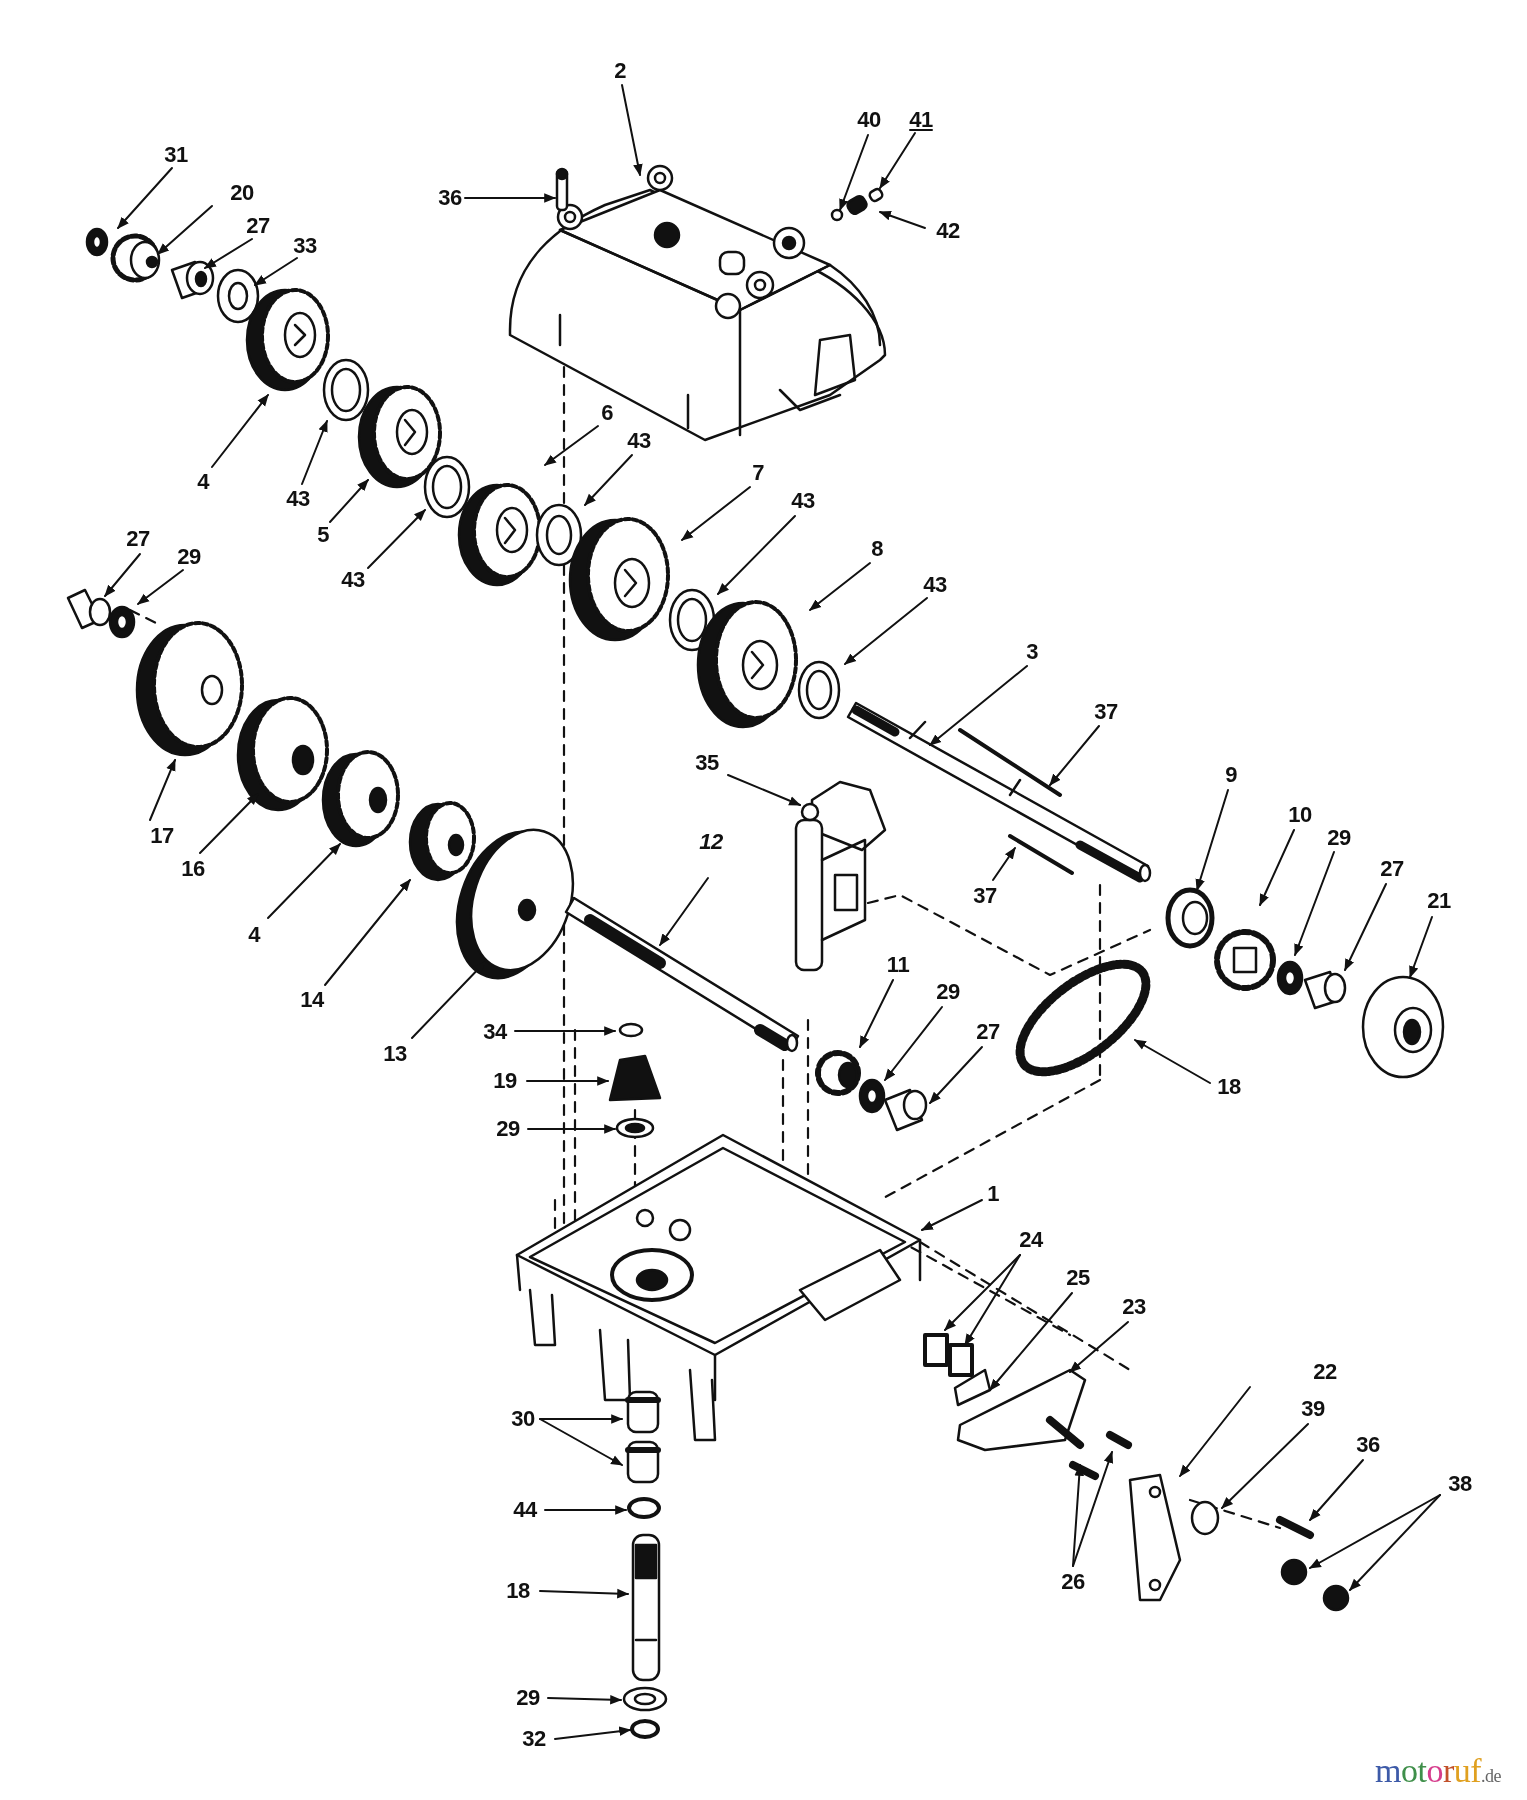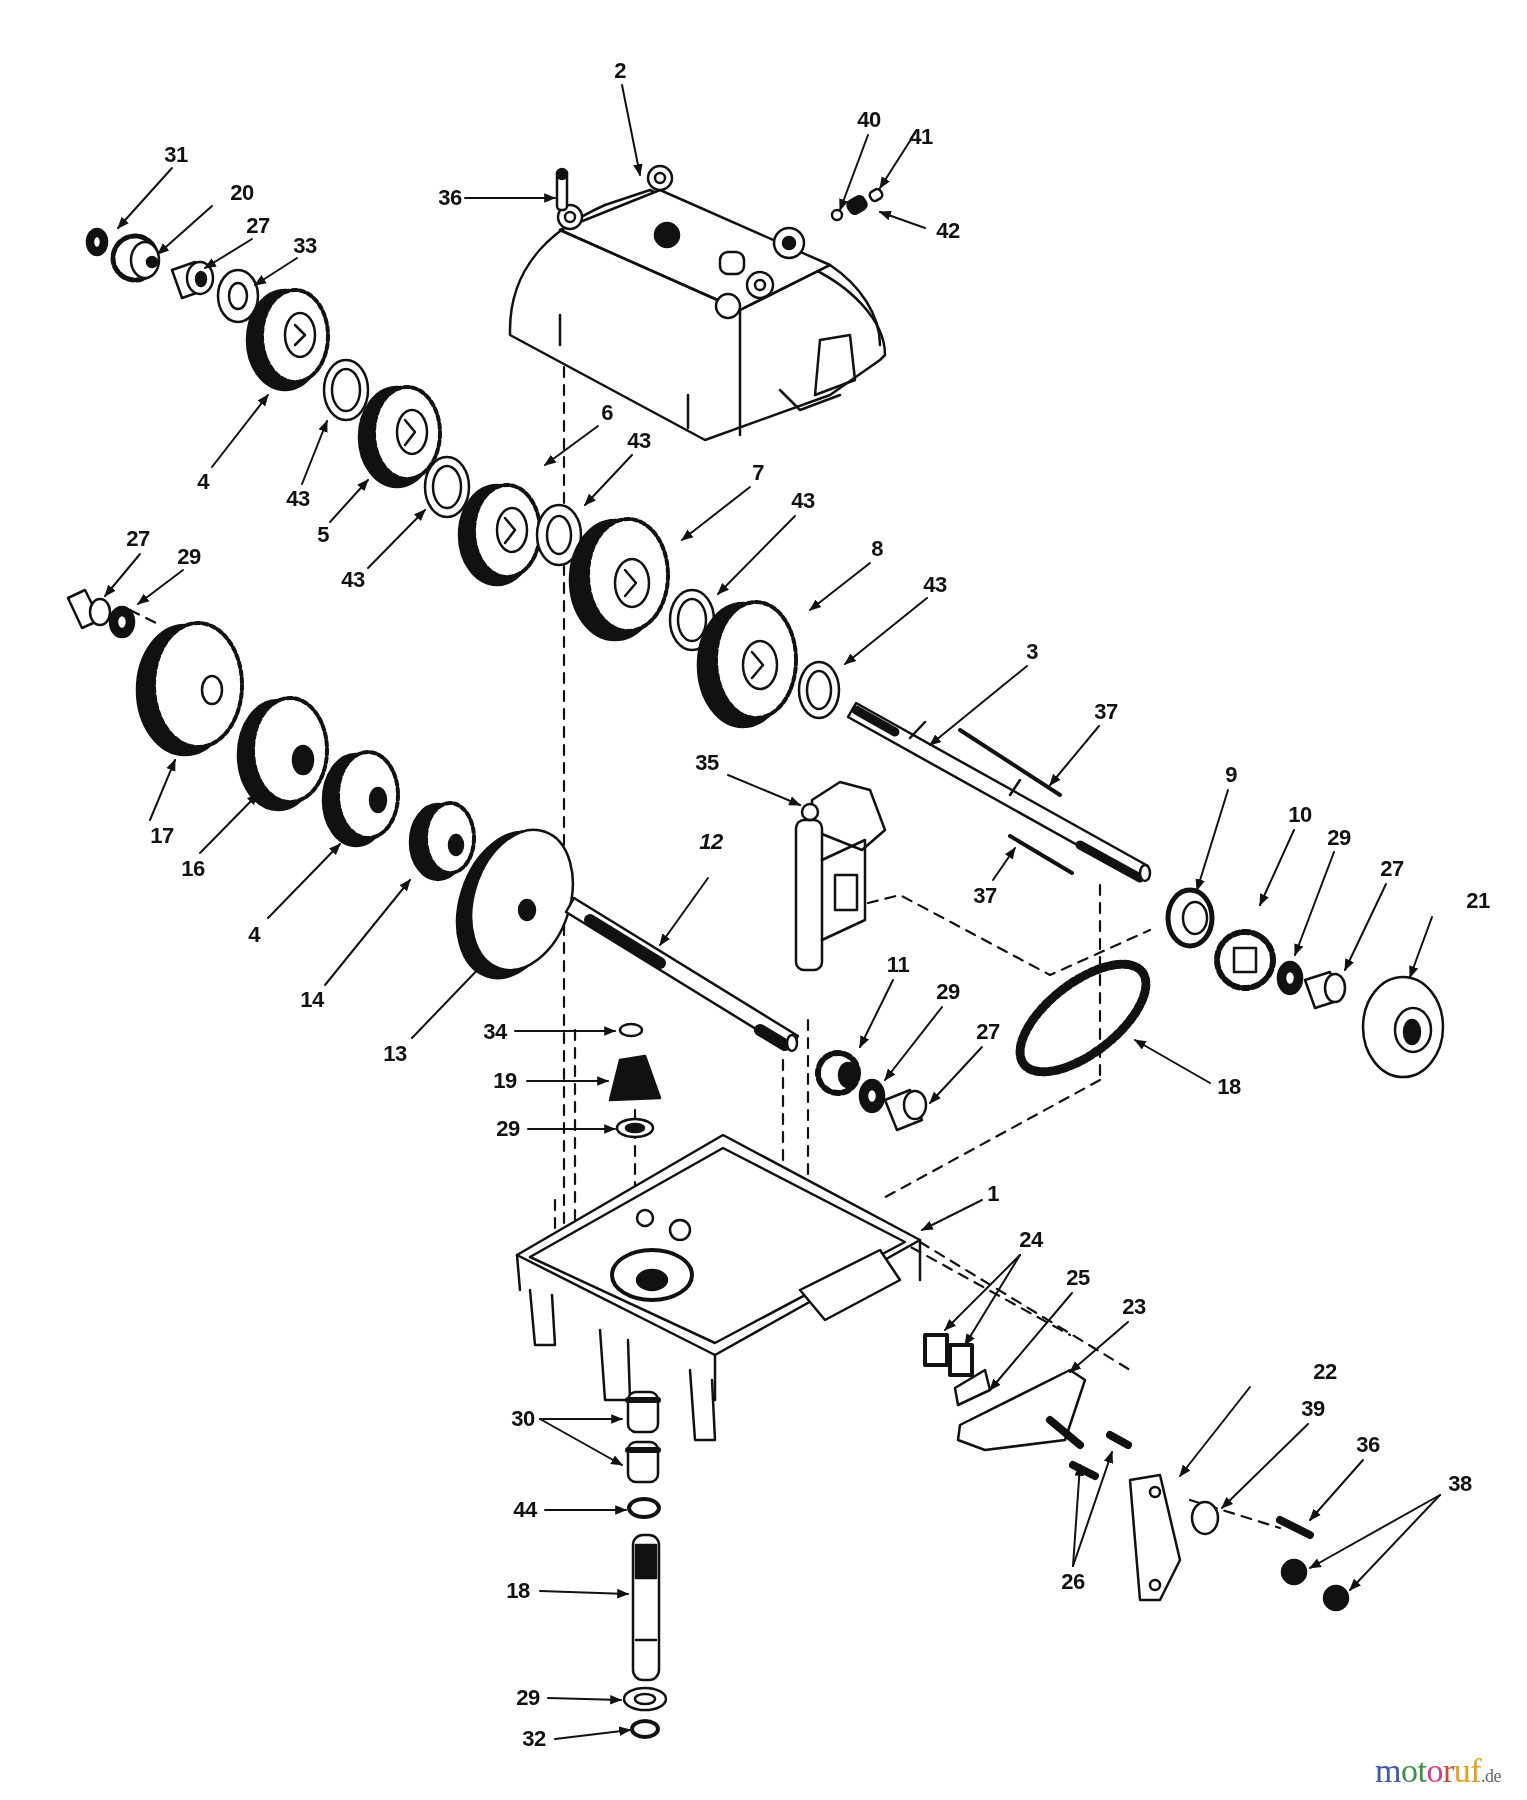--- a/index.html
+++ b/index.html
@@ -332,21 +332,21 @@
       <line x1="548" y1="1698" x2="621" y2="1700"></line>
       <line x1="555" y1="1739" x2="630" y2="1730"></line>
     </g>
   </g>
 </svg>
 
 <div id="callouts">
     <span class="callout" style="left: 620px; top: 71px;">2</span>
     <span class="callout" style="left: 450px; top: 198px;">36</span>
     <span class="callout" style="left: 869px; top: 120px;">40</span>
-    <span class="callout" style="left: 921px; top: 137px;">41</span>
+    <span class="callout" style="left: 921px; top: 120px; text-decoration: underline;">41</span>
     <span class="callout" style="left: 948px; top: 231px;">42</span>
     <span class="callout" style="left: 176px; top: 155px;">31</span>
     <span class="callout" style="left: 218px; top: 193px; margin-left: 24px;">20</span>
     <span class="callout" style="left: 258px; top: 226px;">27</span>
     <span class="callout" style="left: 305px; top: 246px;">33</span>
     <span class="callout" style="left: 203px; top: 482px;">4</span>
     <span class="callout" style="left: 298px; top: 499px;">43</span>
     <span class="callout" style="left: 323px; top: 535px;">5</span>
     <span class="callout" style="left: 353px; top: 580px;">43</span>
     <span class="callout" style="left: 607px; top: 413px;">6</span>
@@ -364,21 +364,21 @@
     <span class="callout" style="left: 395px; top: 1054px;">13</span>
     <span class="callout" style="left: 1032px; top: 652px;">3</span>
     <span class="callout" style="left: 1106px; top: 712px;">37</span>
     <span class="callout" style="left: 985px; top: 896px;">37</span>
     <span class="callout" style="left: 707px; top: 763px;">35</span>
     <span class="callout" style="left: 711px; top: 842px; font-style: italic;">12</span>
     <span class="callout" style="left: 1231px; top: 775px;">9</span>
     <span class="callout" style="left: 1300px; top: 815px;">10</span>
     <span class="callout" style="left: 1339px; top: 838px;">29</span>
     <span class="callout" style="left: 1392px; top: 869px;">27</span>
-    <span class="callout" style="left: 1439px; top: 901px; margin-left: 39px;">21</span>
+    <span class="callout" style="left: 1439px; top: 901px;">21</span>
     <span class="callout" style="left: 898px; top: 965px;">11</span>
     <span class="callout" style="left: 948px; top: 992px;">29</span>
     <span class="callout" style="left: 988px; top: 1032px;">27</span>
     <span class="callout" style="left: 1229px; top: 1087px;">18</span>
     <span class="callout" style="left: 495px; top: 1032px;">34</span>
     <span class="callout" style="left: 505px; top: 1081px;">19</span>
     <span class="callout" style="left: 508px; top: 1129px;">29</span>
     <span class="callout" style="left: 993px; top: 1194px;">1</span>
     <span class="callout" style="left: 1031px; top: 1240px;">24</span>
     <span class="callout" style="left: 1078px; top: 1278px;">25</span>

